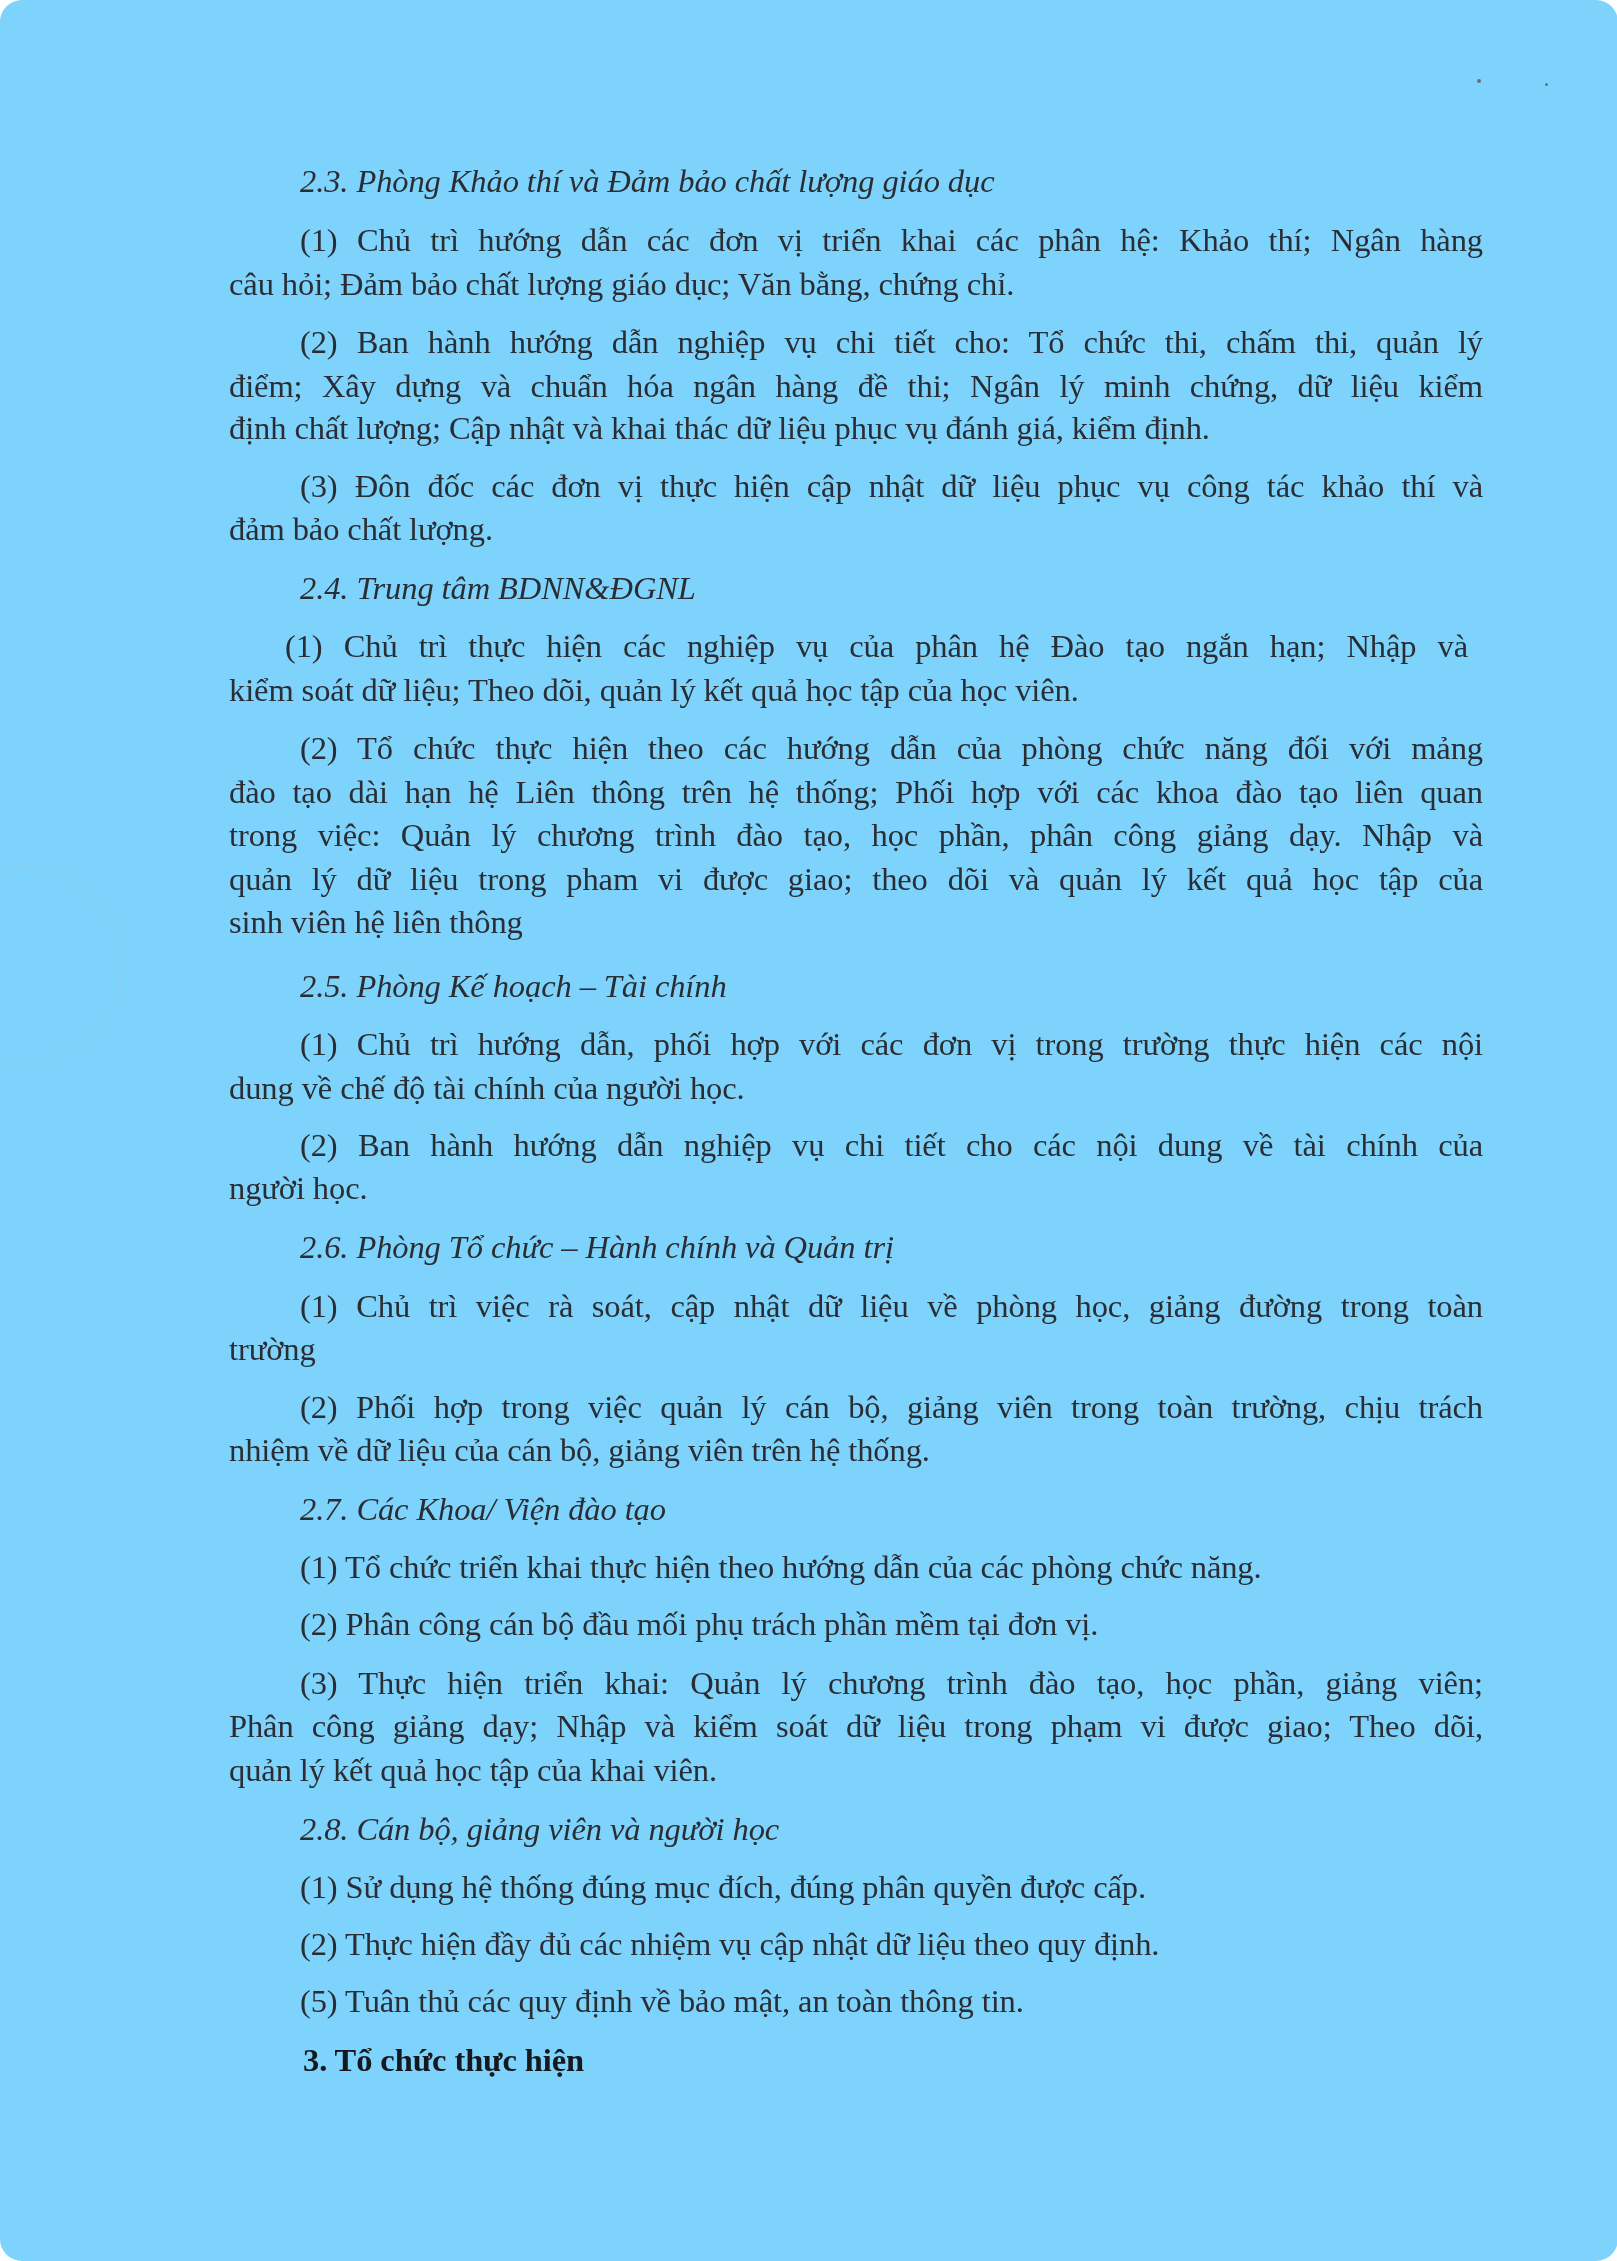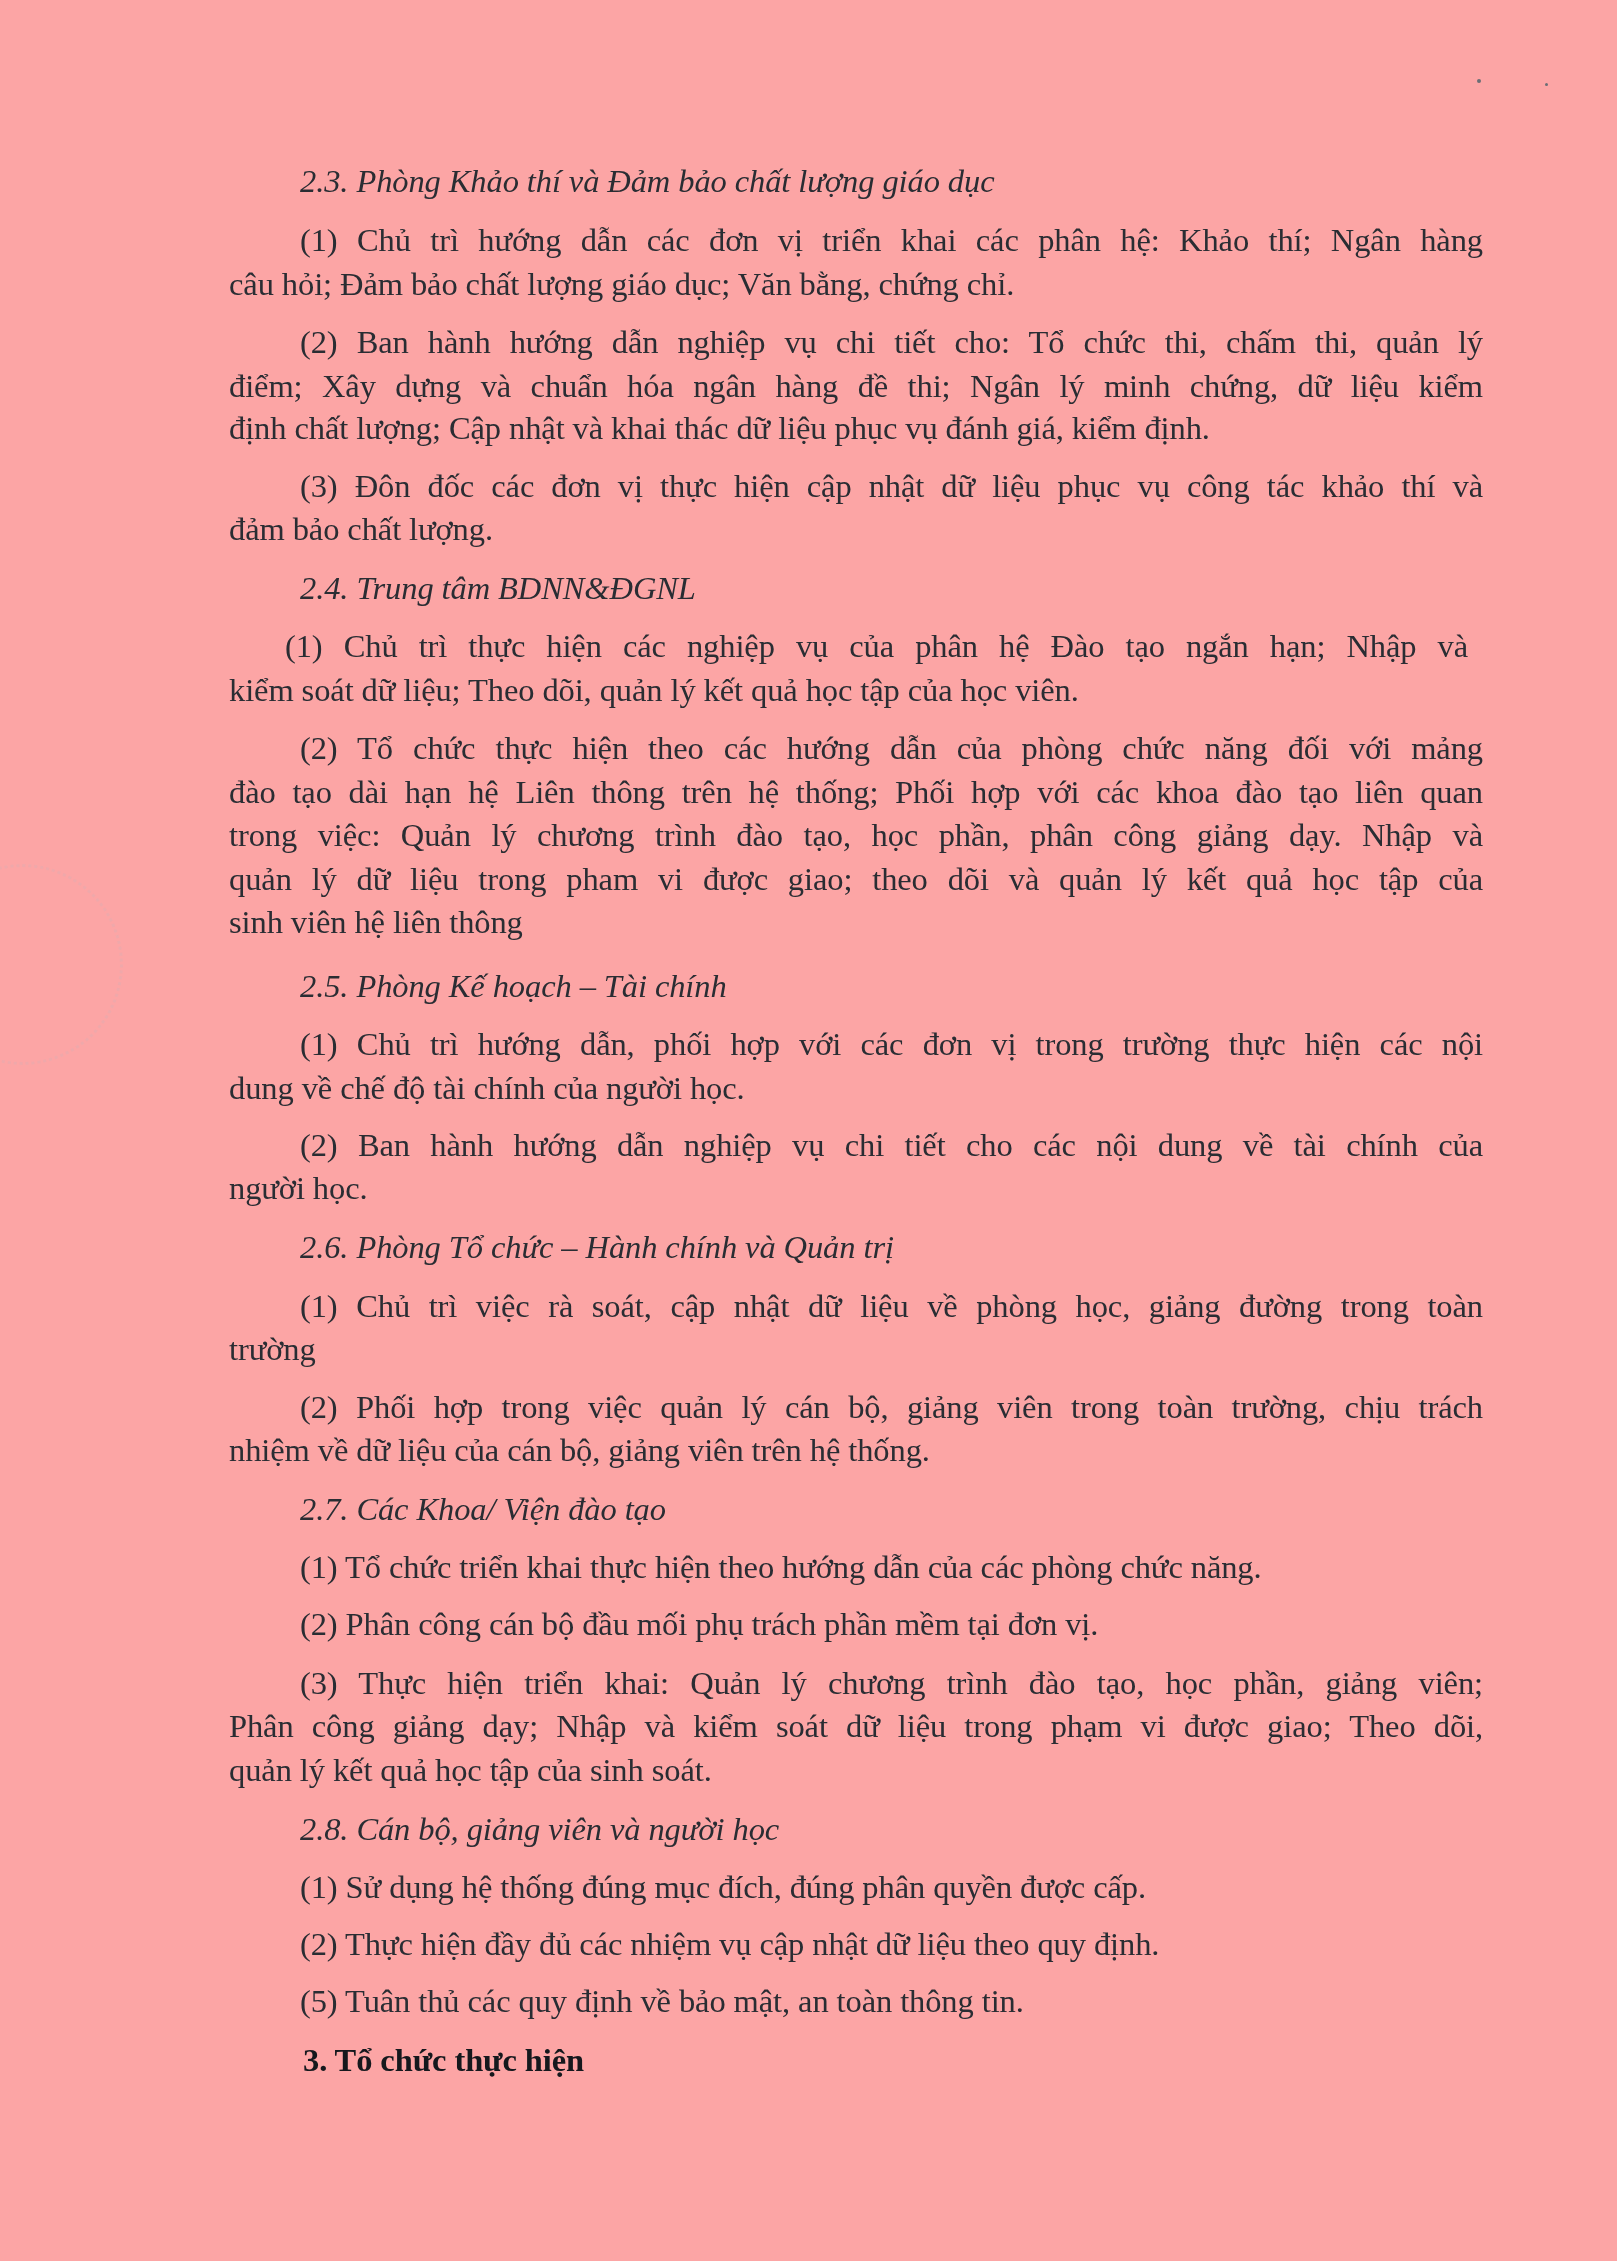--- a/index.html
+++ b/index.html
@@ -3,21 +3,21 @@
 <meta charset="utf-8">
 <style>
   html, body { margin: 0; padding: 0; }
   body {
     width: 1618px; height: 2261px;
     background: #fdfefe;
     position: relative; overflow: hidden;
     font-family: "Liberation Serif", "DejaVu Serif", serif;
     color: #2a2d33;
   }
-  .page { position: absolute; inset: 0; background: #fca5a5; }
+  .page { position: absolute; inset: 0; background: #7dd3fc; border-radius: 22px; }
   .stamp {
     position: absolute; left: -78px; top: 864px;
     width: 195px; height: 195px; border-radius: 50%;
     border: 3.9px dotted rgba(180,185,195,0.18);
   }
   .speck { position: absolute; width: 3.9px; height: 3.9px; border-radius: 50%; background: #6b6e75; }
   .line {
     position: absolute;
     font-size: 32.5px;
     line-height: 39px;
@@ -68,21 +68,21 @@
   <div class="line justify" style="left:300px;top:1287px;width:1183px">(1) Chủ trì việc rà soát, cập nhật dữ liệu về phòng học, giảng đường trong toàn</div>
   <div class="line" style="left:229px;top:1330px">trường</div>
   <div class="line justify" style="left:300px;top:1388px;width:1183px">(2) Phối hợp trong việc quản lý cán bộ, giảng viên trong toàn trường, chịu trách</div>
   <div class="line" style="left:229px;top:1431px">nhiệm về dữ liệu của cán bộ, giảng viên trên hệ thống.</div>
 
   <div class="line it" style="left:300px;top:1490px">2.7. Các Khoa/ Viện đào tạo</div>
   <div class="line" style="left:300px;top:1548px">(1) Tổ chức triển khai thực hiện theo hướng dẫn của các phòng chức năng.</div>
   <div class="line" style="left:300px;top:1605px">(2) Phân công cán bộ đầu mối phụ trách phần mềm tại đơn vị.</div>
   <div class="line justify" style="left:300px;top:1664px;width:1183px">(3) Thực hiện triển khai: Quản lý chương trình đào tạo, học phần, giảng viên;</div>
   <div class="line justify" style="left:229px;top:1707px;width:1254px">Phân công giảng dạy; Nhập và kiểm soát dữ liệu trong phạm vi được giao; Theo dõi,</div>
-  <div class="line" style="left:229px;top:1751px">quản lý kết quả học tập của sinh soát.</div>
+  <div class="line" style="left:229px;top:1751px">quản lý kết quả học tập của khai viên.</div>
 
   <div class="line it" style="left:300px;top:1810px">2.8. Cán bộ, giảng viên và người học</div>
   <div class="line" style="left:300px;top:1868px">(1) Sử dụng hệ thống đúng mục đích, đúng phân quyền được cấp.</div>
   <div class="line" style="left:300px;top:1925px">(2) Thực hiện đầy đủ các nhiệm vụ cập nhật dữ liệu theo quy định.</div>
   <div class="line" style="left:300px;top:1982px">(5) Tuân thủ các quy định về bảo mật, an toàn thông tin.</div>
 
   <div class="line bold" style="left:303px;top:2041px">3. Tổ chức thực hiện</div>
 </div>
 
 

